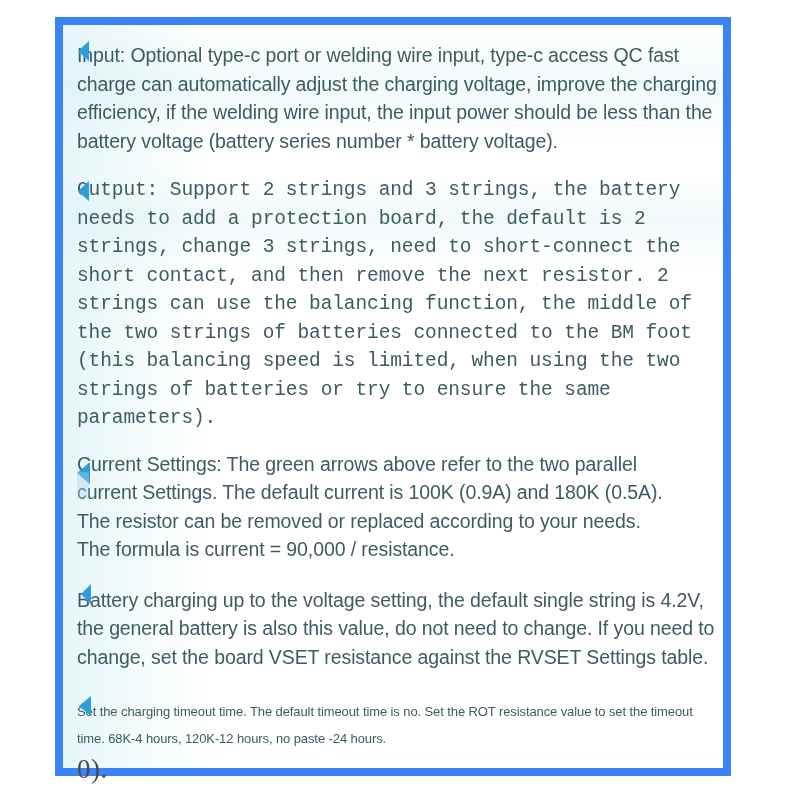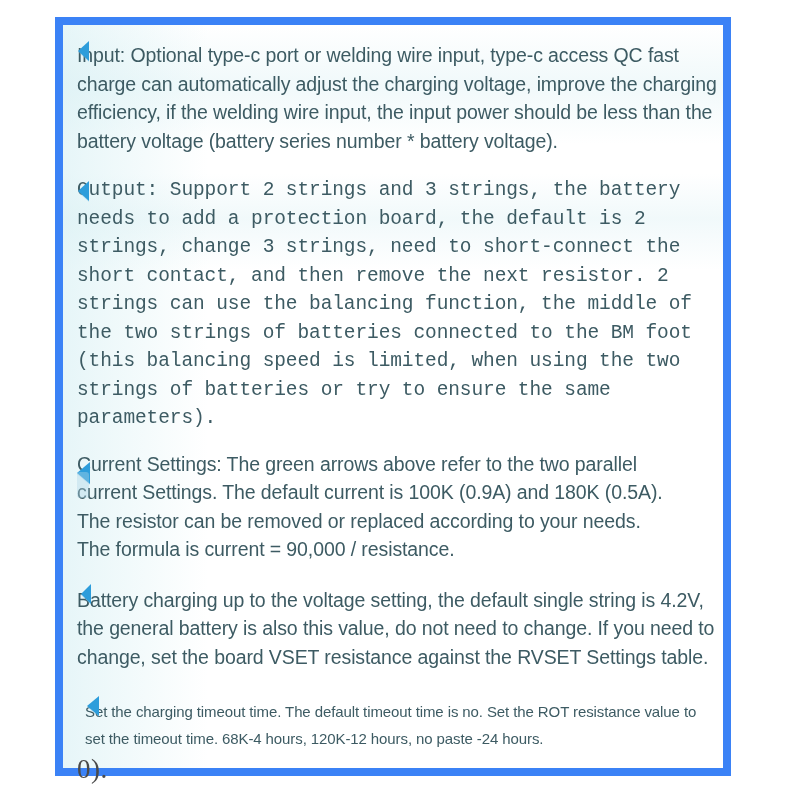--- a/index.html
+++ b/index.html
@@ -51,21 +51,21 @@
     line-height: 28.5px;
     letter-spacing: -0.1px;
     font-weight: 400;
     text-rendering: optimizeLegibility;
   }
 
   .p-input    { margin: 0 0 0 0;      width: 648px; }
   .p-output   { margin: 21px 0 0 0;   width: 648px; font-family: Liberation Mono, monospace; }
   .p-current  { margin: 17px 16px 0 0;   width: 592px; }
   .p-battery  { margin: 22px 0 12px 0;   width: 648px; }
-  .p-timeout  { margin: 27px 0 0 8px;   width: 628px; font-size: 15px; line-height: 27px; }
+  .p-timeout  { margin: 27px 0 0 0;   width: 628px; font-size: 13px; line-height: 27px; }
   .p-ntc      { margin: 15px 0 0 42px; width: 600px; font-size: 17.5px; line-height: 26px; }
   .p-stray    { margin: 2px 0 0 0;    font-family: "Liberation Serif","DejaVu Serif", serif;
                 font-size: 27px; line-height: 30px; color: #4a4a4a; letter-spacing: 0.5px; }
 
   
   .marker {
     position: absolute;
     width: 0;
     height: 0;
     border-style: solid;

